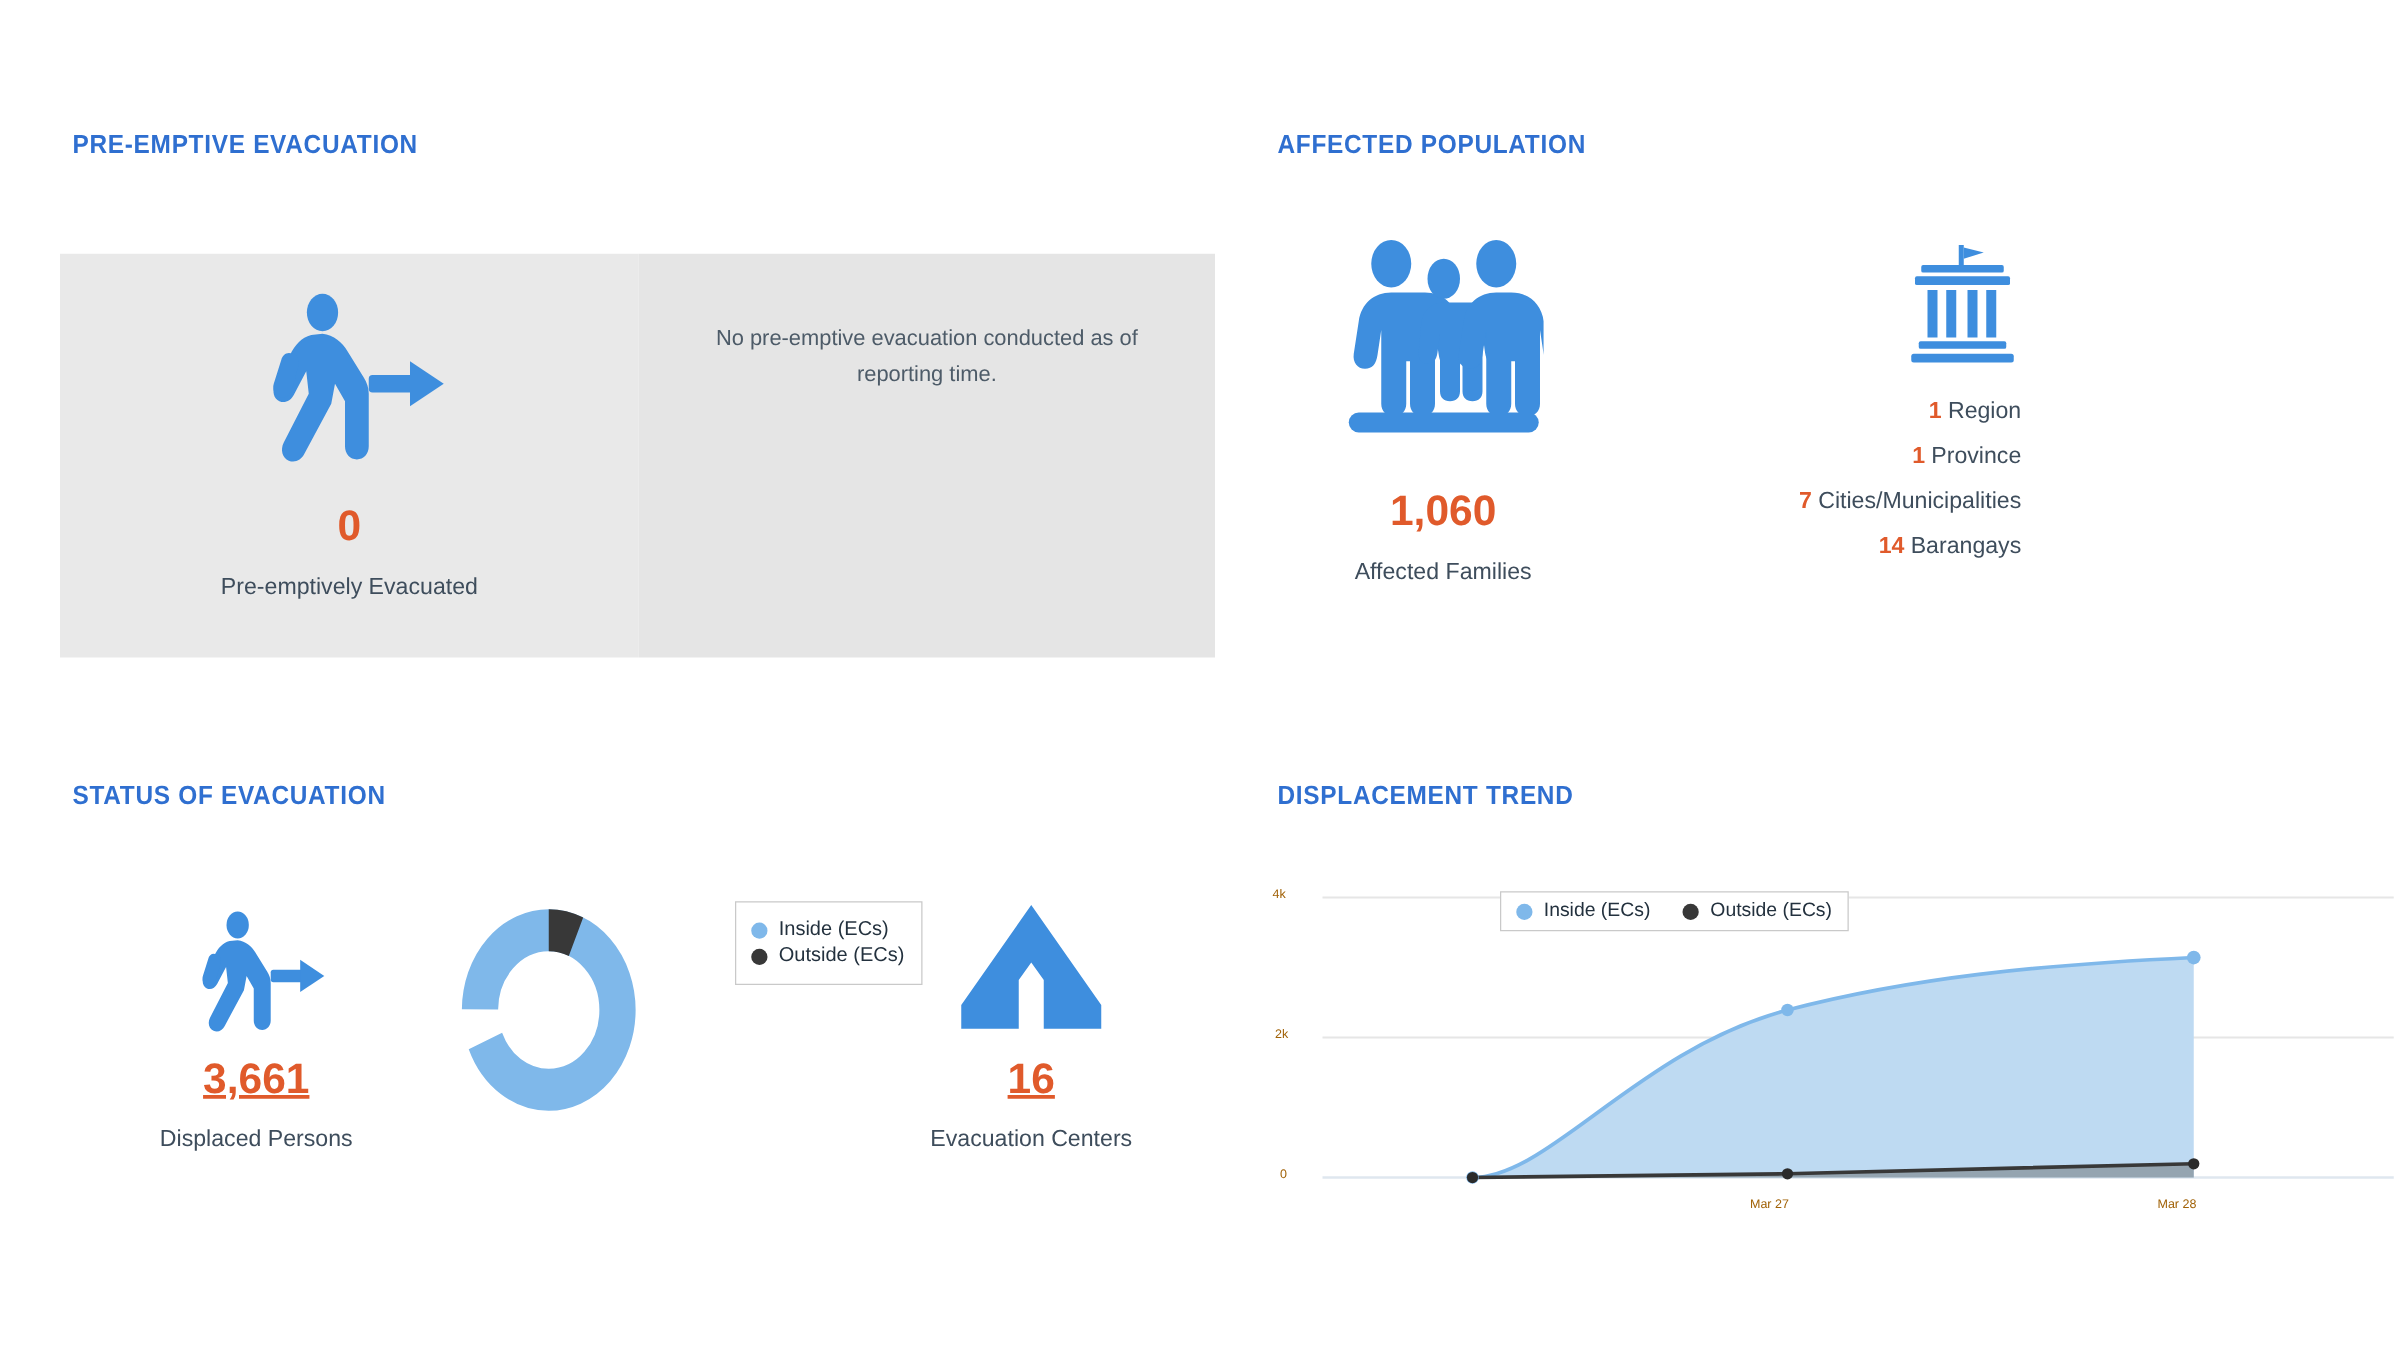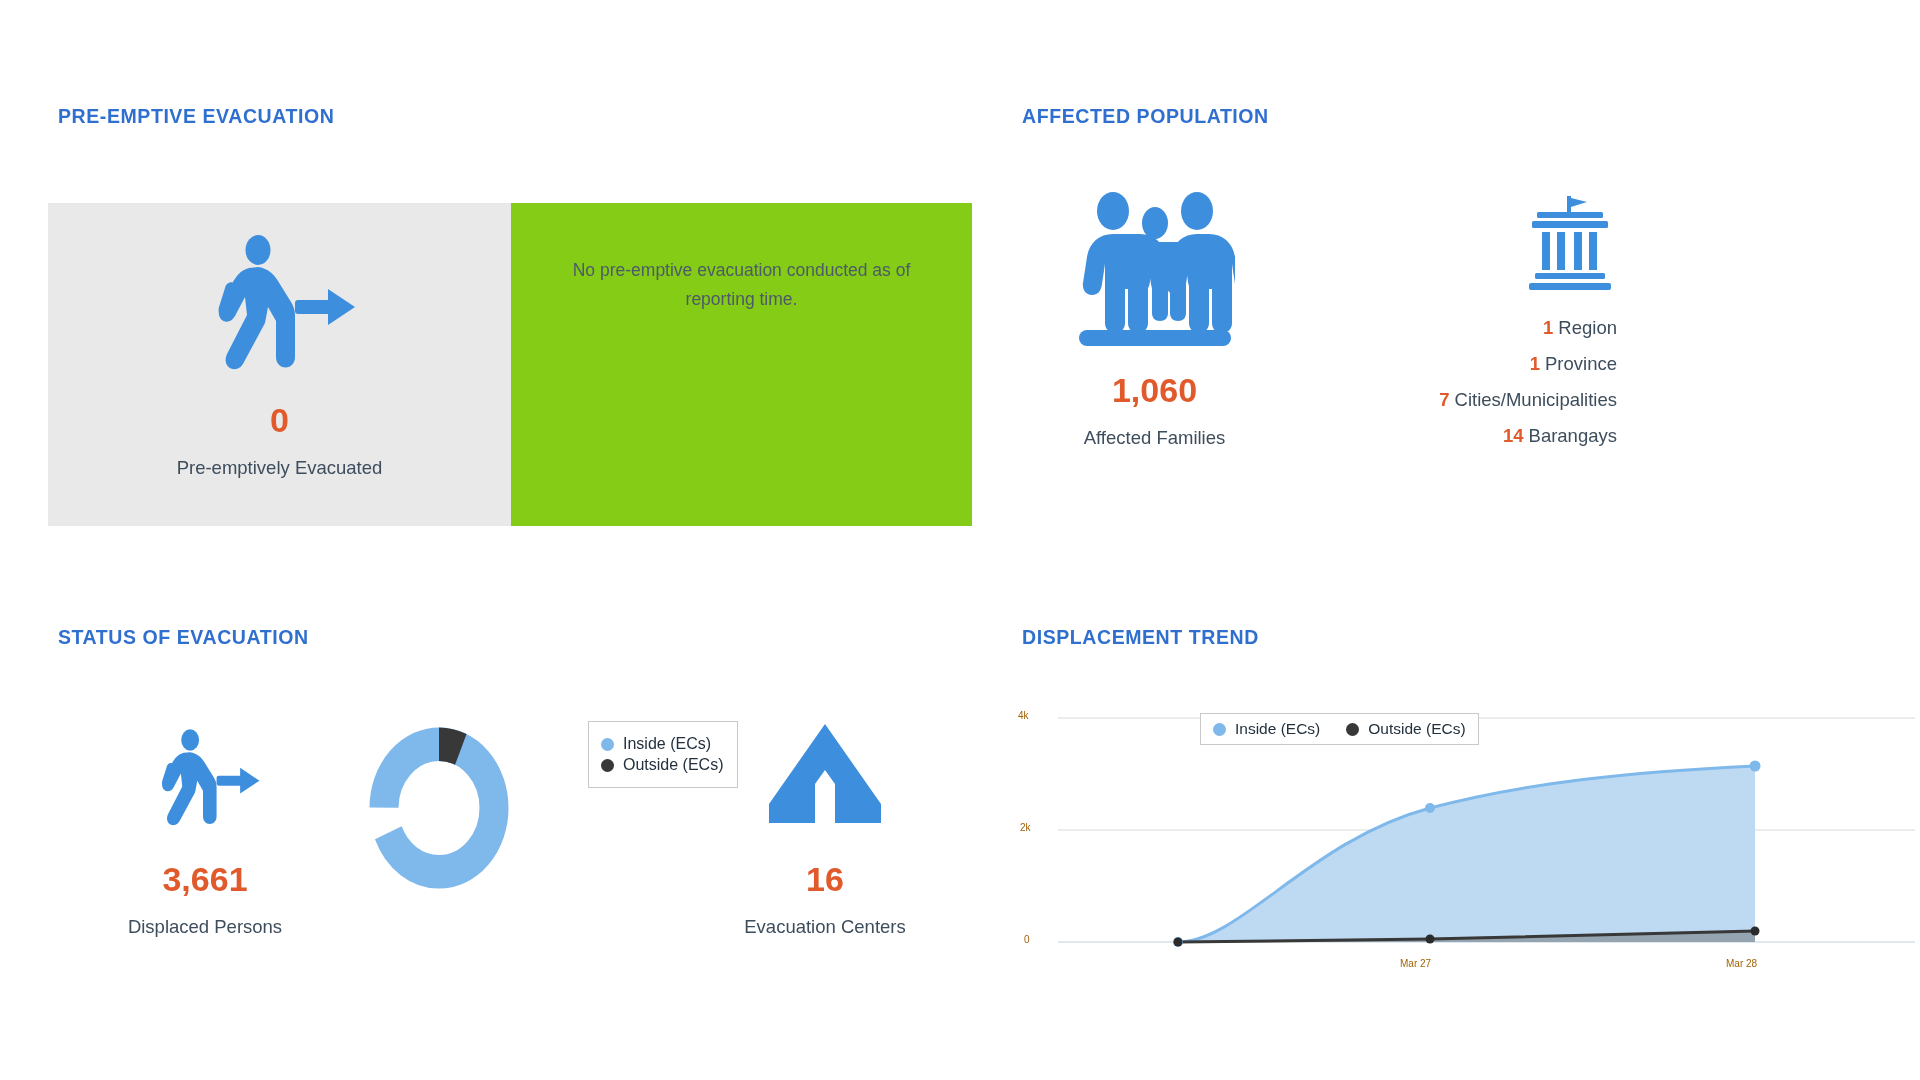--- a/index.html
+++ b/index.html
@@ -35,21 +35,21 @@
   }
   .pe-left {
     width: 463px; height: 100%;
     background: #e9e9e9;
     display: flex; flex-direction: column;
     align-items: center; justify-content: flex-start;
     padding-top: 18px;
   }
   .pe-right {
     width: 461px; height: 100%;
-    background: #84cc16;
+    background: #e5e5e5;
     display: flex; align-items: flex-start; justify-content: center;
     padding-top: 53px;
   }
   .pe-note {
     width: 350px;
     text-align: center;
     font-size: 17.5px;
     color: #4d5b68;
     line-height: 1.65;
     font-family: "Liberation Sans", sans-serif;
@@ -78,21 +78,21 @@
     position: absolute;
     left: 1022px; top: 185px;
     width: 880px; height: 300px;
     display: flex;
     align-items: flex-start;
   }
   .ap-kpi {
     width: 265px;
     display: flex; flex-direction: column; align-items: center;
   }
-  .ap-kpi .big-number { margin-top: 20px; }
+  .ap-kpi .big-number { margin-top: 38px; }
   .ap-kpi .kpi-label { margin-top: 20px; }
   .ap-icon-box {
     height: 150px; display: flex; align-items: center; justify-content: center;
   }
 
   .geo-box {
     width: 330px;
     display: flex; flex-direction: column; align-items: flex-end;
     padding-left: 16px;
   }
@@ -114,21 +114,21 @@
     left: 60px; top: 700px;
     width: 950px; height: 320px;
   }
   .se-kpi {
     position: absolute;
     width: 230px;
     display: flex; flex-direction: column; align-items: center;
   }
   #se-displaced { left: 30px; top: 12px; }
   #se-centers { left: 650px; top: 12px; }
-  .se-kpi .big-number { margin-top: 22px; }
+  .se-kpi .big-number { margin-top: 6px; text-decoration: underline; }
   .se-kpi .kpi-label { margin-top: 20px; }
   .se-icon-box { height: 128px; display:flex; align-items:flex-end; justify-content:center; }
 
   #donut-wrap { position: absolute; left: 305px; top: 22px; }
   #se-legend {
     position: absolute; left: 528px; top: 21px;
     background: #ffffff;
     border: 1px solid #c9c9c9;
     padding: 10px 14px 10px 12px;
   }

